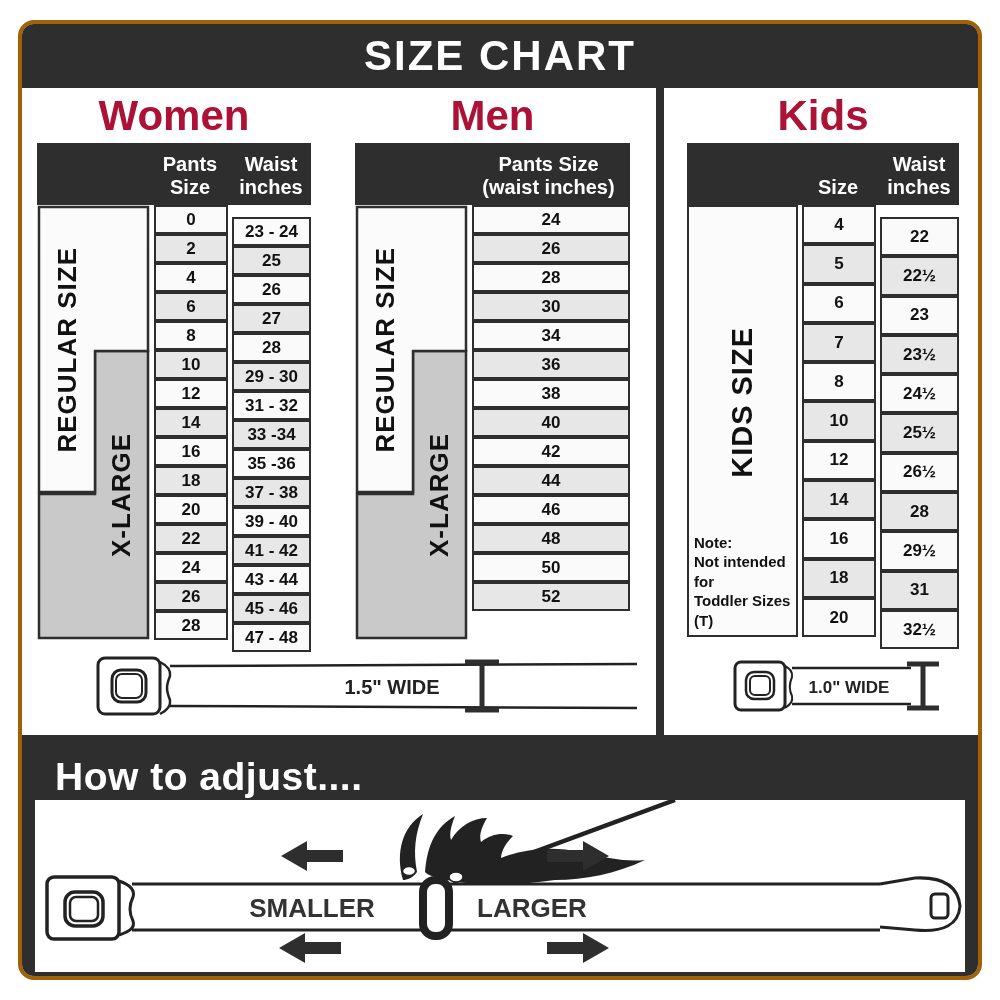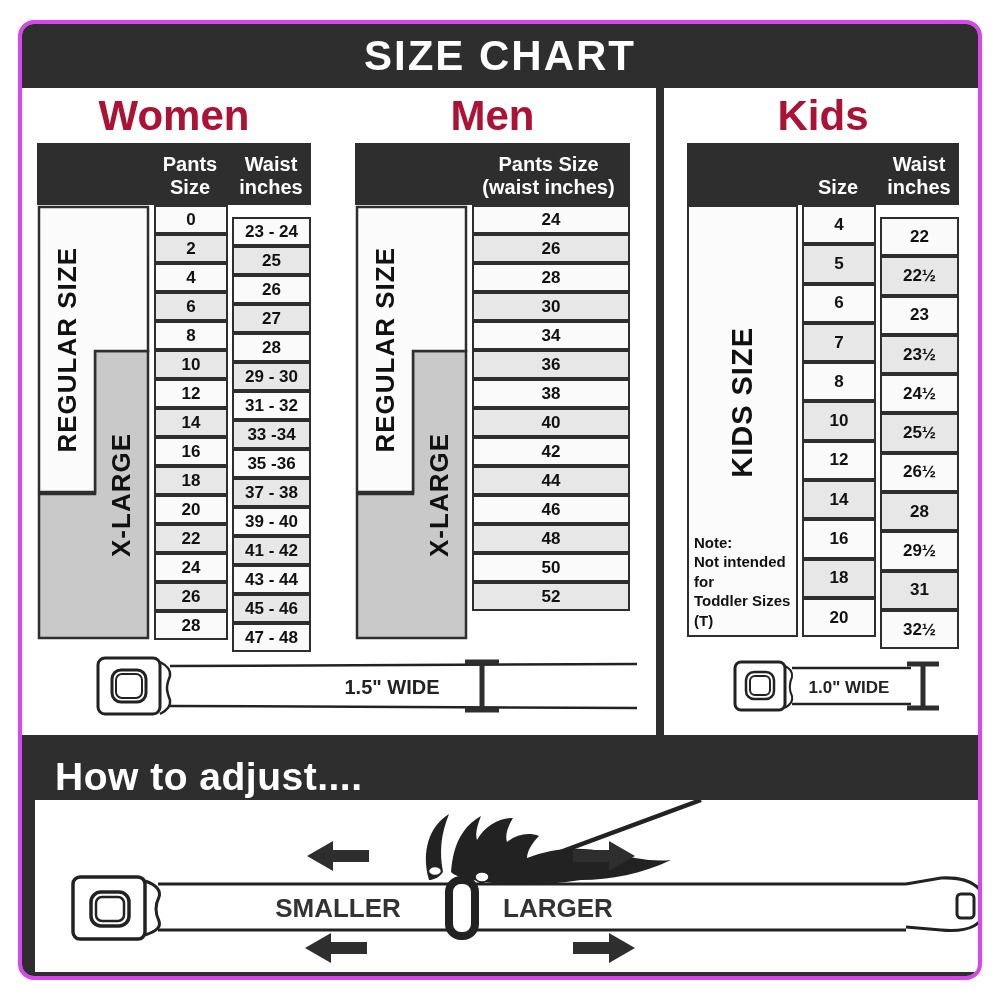--- a/index.html
+++ b/index.html
@@ -1,19 +1,19 @@
 <!DOCTYPE html>
 <html><head>
 <meta charset="utf-8">
 <style>
   html,body{margin:0;padding:0;background:#fff;}
   #stage{position:relative;width:1000px;height:1000px;background:#fff;
          font-family:"Liberation Sans", sans-serif;color:#1c1c1c;}
   #frame{position:absolute;left:18px;top:20px;width:964px;height:960px;
-         border:4px solid #d946ef;border-radius:16px;overflow:hidden;
+         border:4px solid #a16207;border-radius:16px;overflow:hidden;
          box-sizing:border-box;background:#fff;}
   .titlebar{position:absolute;left:0;top:0;width:956px;height:64px;background:#2e2e2e;}
   .titlebar .t{display:block;text-align:center;line-height:64px;color:#fff;
          font-size:42px;font-weight:700;letter-spacing:2px;}
   .divider{position:absolute;left:634px;top:64px;width:8px;height:647px;background:#2e2e2e;}
   .colhead{position:absolute;top:72px;height:40px;text-align:center;
          font-size:42px;font-weight:700;color:#ab1236;line-height:40px;}
   .thead{position:absolute;height:62px;background:#2e2e2e;}
   .thead .hl{position:absolute;bottom:6px;color:#fff;font-size:20px;font-weight:600;
          text-align:center;line-height:1.15;}
@@ -32,21 +32,21 @@
   .cwaist{flex:1;margin-top:12px;}
   .cfull{flex:1;}
   .kidlabelbox{position:absolute;box-sizing:border-box;border:2.5px solid #2e2e2e;
         background:#fbfbfb;}
   .note{position:absolute;left:5px;bottom:5px;font-size:15px;font-weight:700;
         line-height:1.3;color:#111;text-align:left;}
   .beltsvg{position:absolute;}
   .adjust{position:absolute;left:0;top:711px;width:956px;height:241px;background:#2e2e2e;}
   .adjust .atitle{position:absolute;left:33px;top:20px;color:#fff;font-size:39px;
         font-weight:700;letter-spacing:0.5px;}
-  .whitebox{position:absolute;left:13px;top:65px;width:930px;height:172px;background:#fff;padding-left:26px;}
+  .whitebox{position:absolute;left:13px;top:65px;width:930px;height:172px;background:#fff;}
   svg{display:block;}
   svg text{font-family:"Liberation Sans", sans-serif;}
 </style>
 </head>
 <body>
 
 <div id="stage">
 <div id="frame">
 
   <div class="titlebar">

